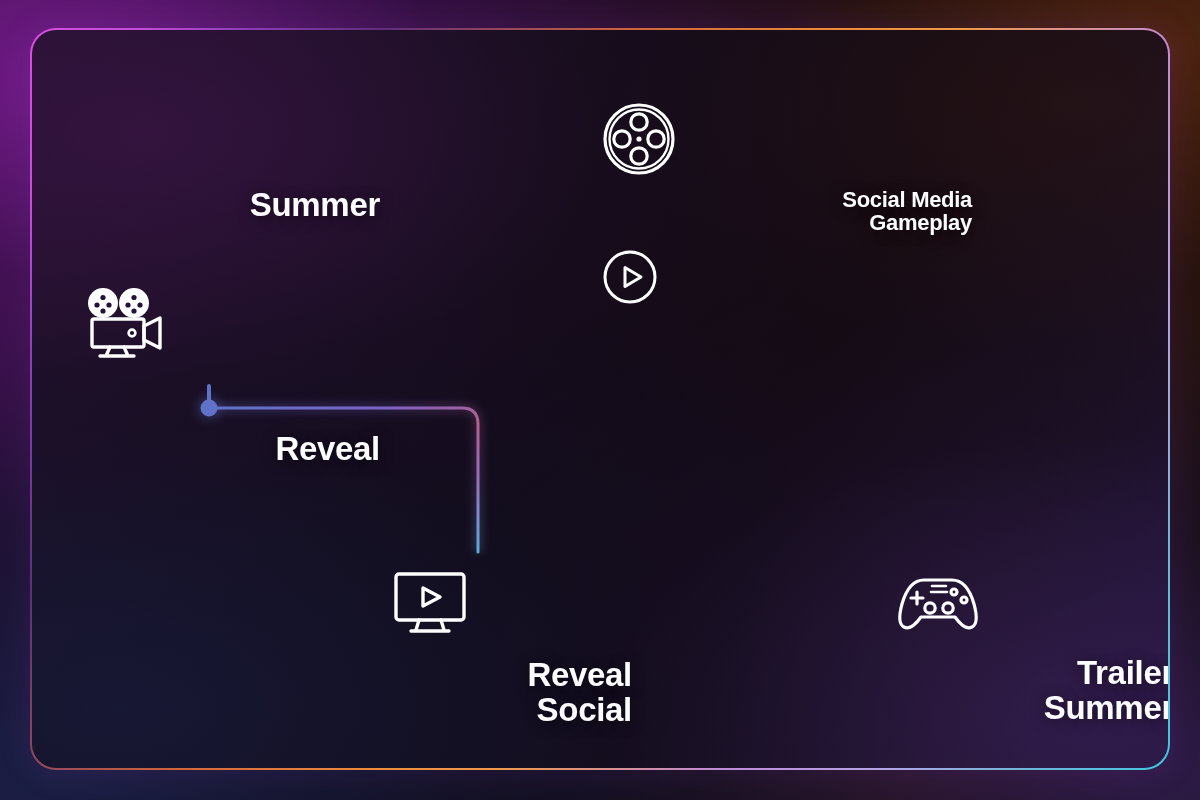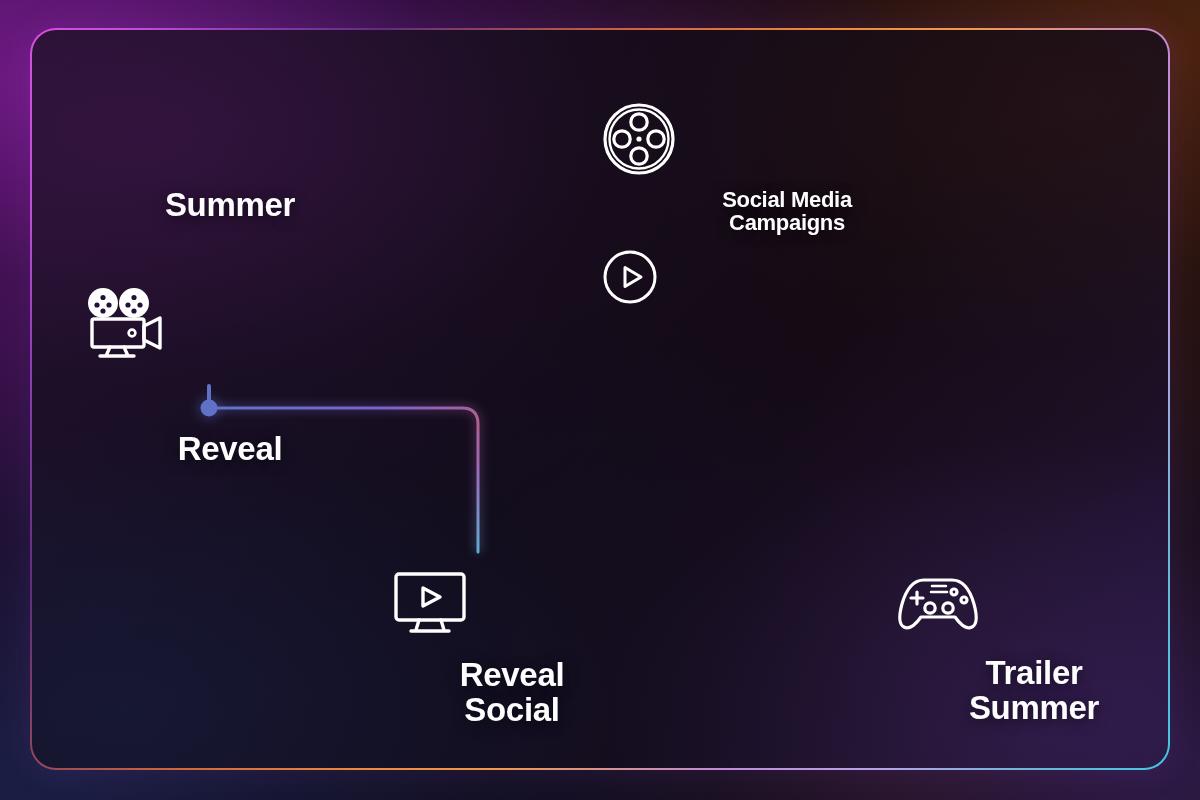--- a/index.html
+++ b/index.html
@@ -47,21 +47,21 @@
       radial-gradient(90% 75% at 92% 10%, rgba(40,20,20,0.7) 0%, rgba(22,12,16,0.3) 45%, rgba(15,9,18,0) 75%),
       radial-gradient(95% 85% at 8% 92%,  rgba(22,26,56,0.8) 0%, rgba(16,16,34,0.35) 45%, rgba(13,9,20,0) 76%),
       radial-gradient(95% 85% at 93% 93%, rgba(52,30,80,0.8) 0%, rgba(28,16,44,0.35) 45%, rgba(13,9,20,0) 76%),
       linear-gradient(115deg, #2a1236 0%, #1b0f26 22%, #120b18 46%, #130a14 64%, #1d1126 84%, #241543 100%);
   }
 
   
   #wires{ position:absolute; left:0; top:0; width:100%; height:100%; }
 
   
-  .node{ position:absolute; text-align:center; }
+  .node{ position:absolute; text-align:right; }
 
   .ntitle{
     color:#fdfdff; font-weight:bold; letter-spacing:-0.3px;
     line-height:1.06; white-space:nowrap;
     text-shadow:0 2px 14px rgba(0,0,0,0.55);
   }
 
   .icon{ display:block; margin:0 auto; }
   .icon svg{ display:block; }
 
@@ -173,21 +173,21 @@
             <circle cx="37" cy="37" r="29.5" stroke-width="2.4"></circle>
             <circle cx="37" cy="20" r="8.2"></circle>
             <circle cx="37" cy="54" r="8.2"></circle>
             <circle cx="20" cy="37" r="8.2"></circle>
             <circle cx="54" cy="37" r="8.2"></circle>
             <circle cx="37" cy="37" r="2.6" fill="#fff" stroke="none"></circle>
           </svg>
         </span>
         <div class="ntitle">
           <div>Social Media</div>
-          <div>Campaigns</div>
+          <div>Gameplay</div>
         </div>
         <span class="icon icon-play">
           <svg width="56" height="56" viewBox="0 0 56 56" fill="none" stroke="#ffffff" stroke-width="3">
             <circle cx="28" cy="28" r="25"></circle>
             <path d="M23 18.5 L39 28 L23 37.5 Z" stroke-linejoin="round"></path>
           </svg>
         </span>
       </div>
 
       <div class="node" id="node-trailer">

